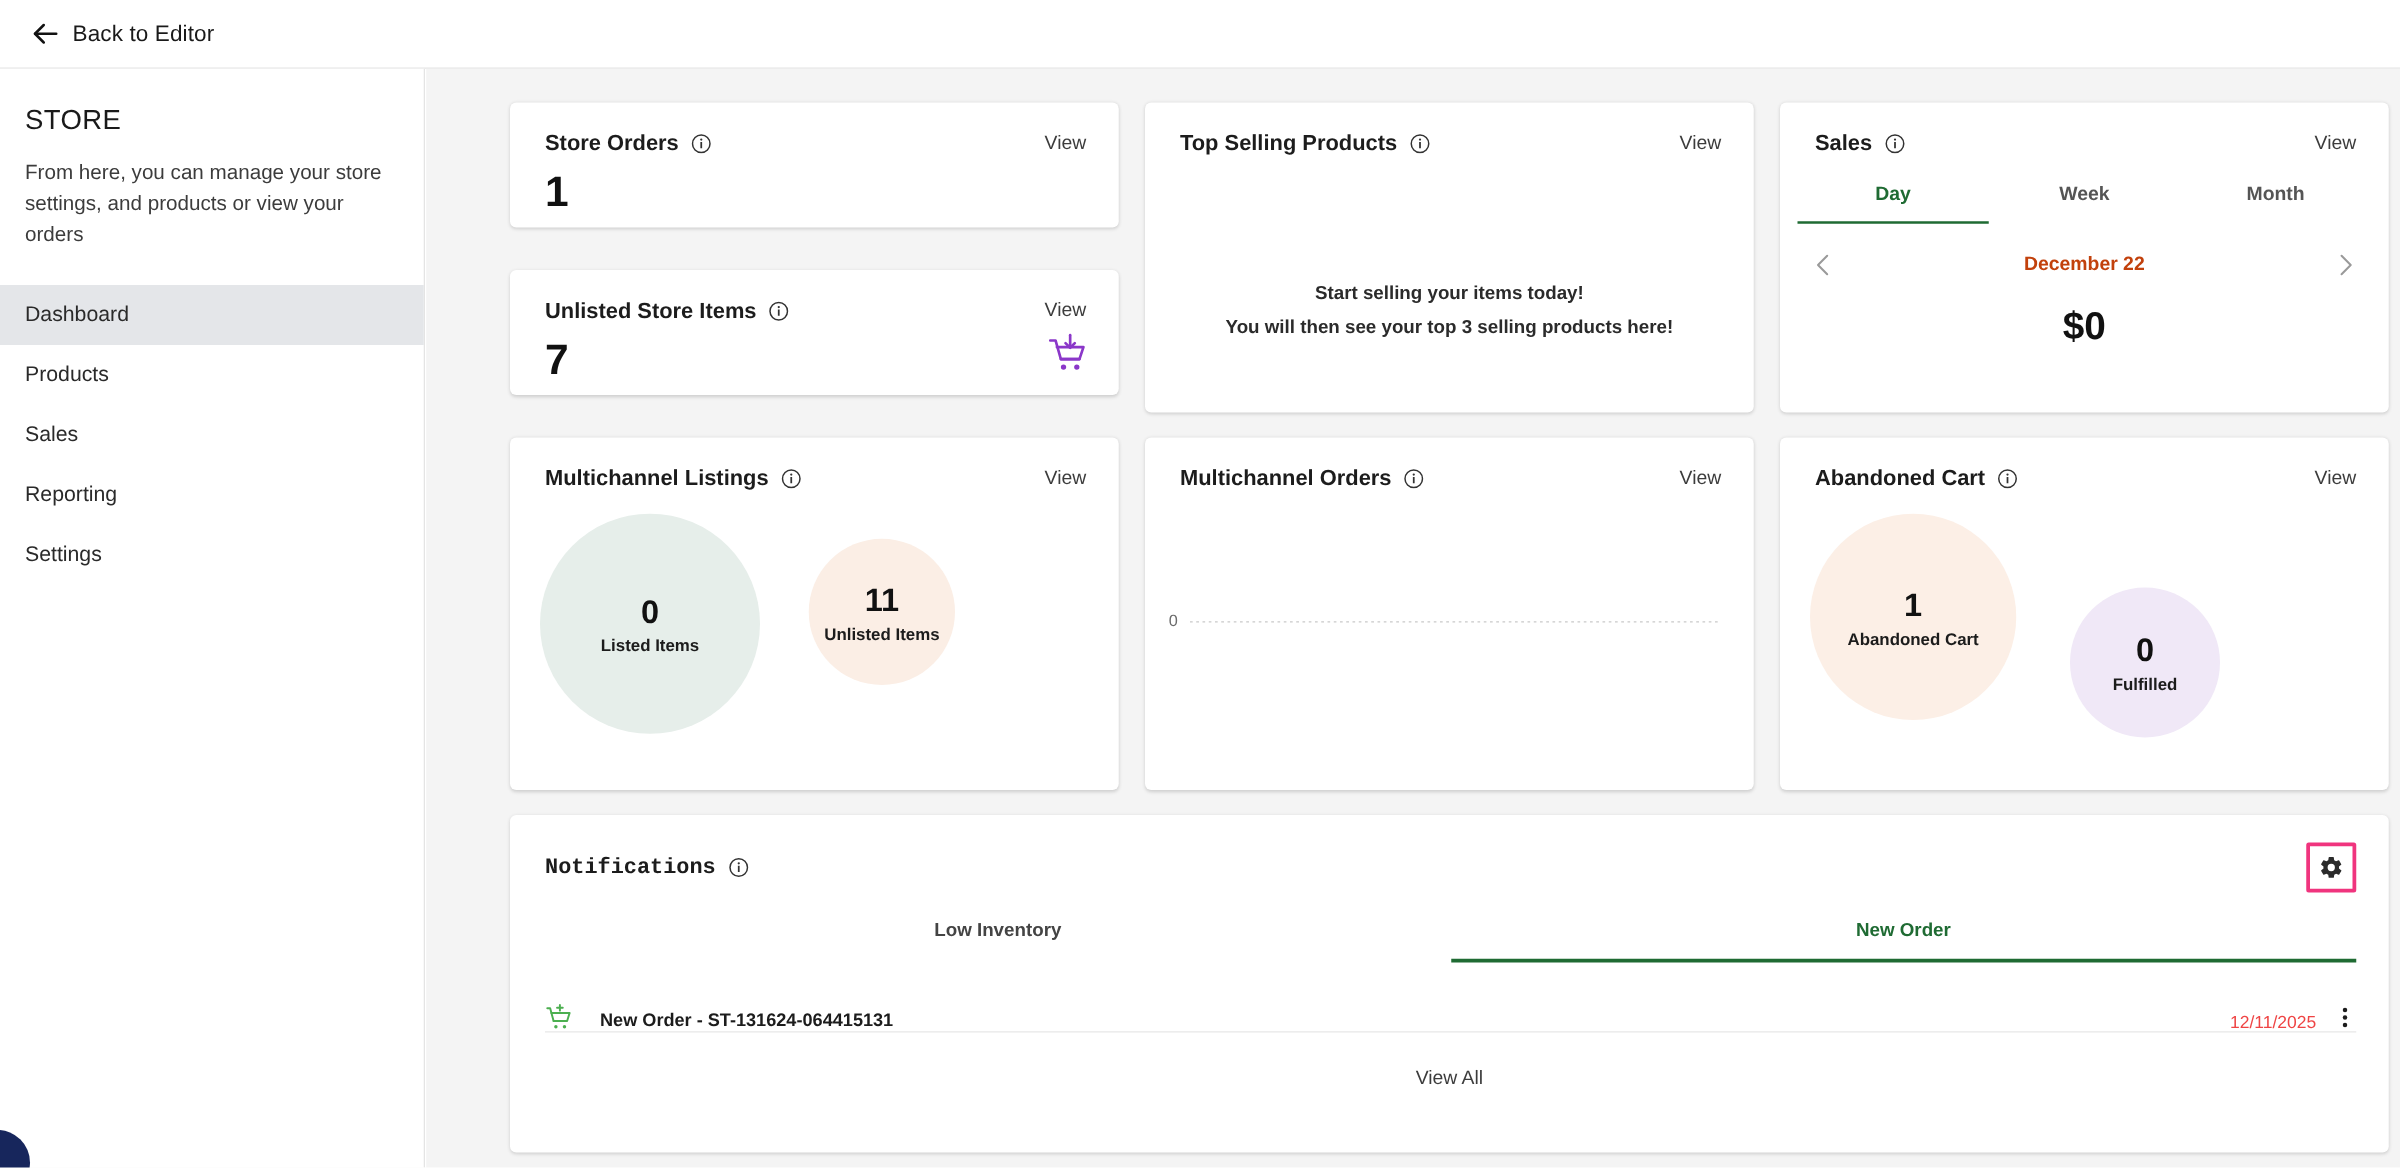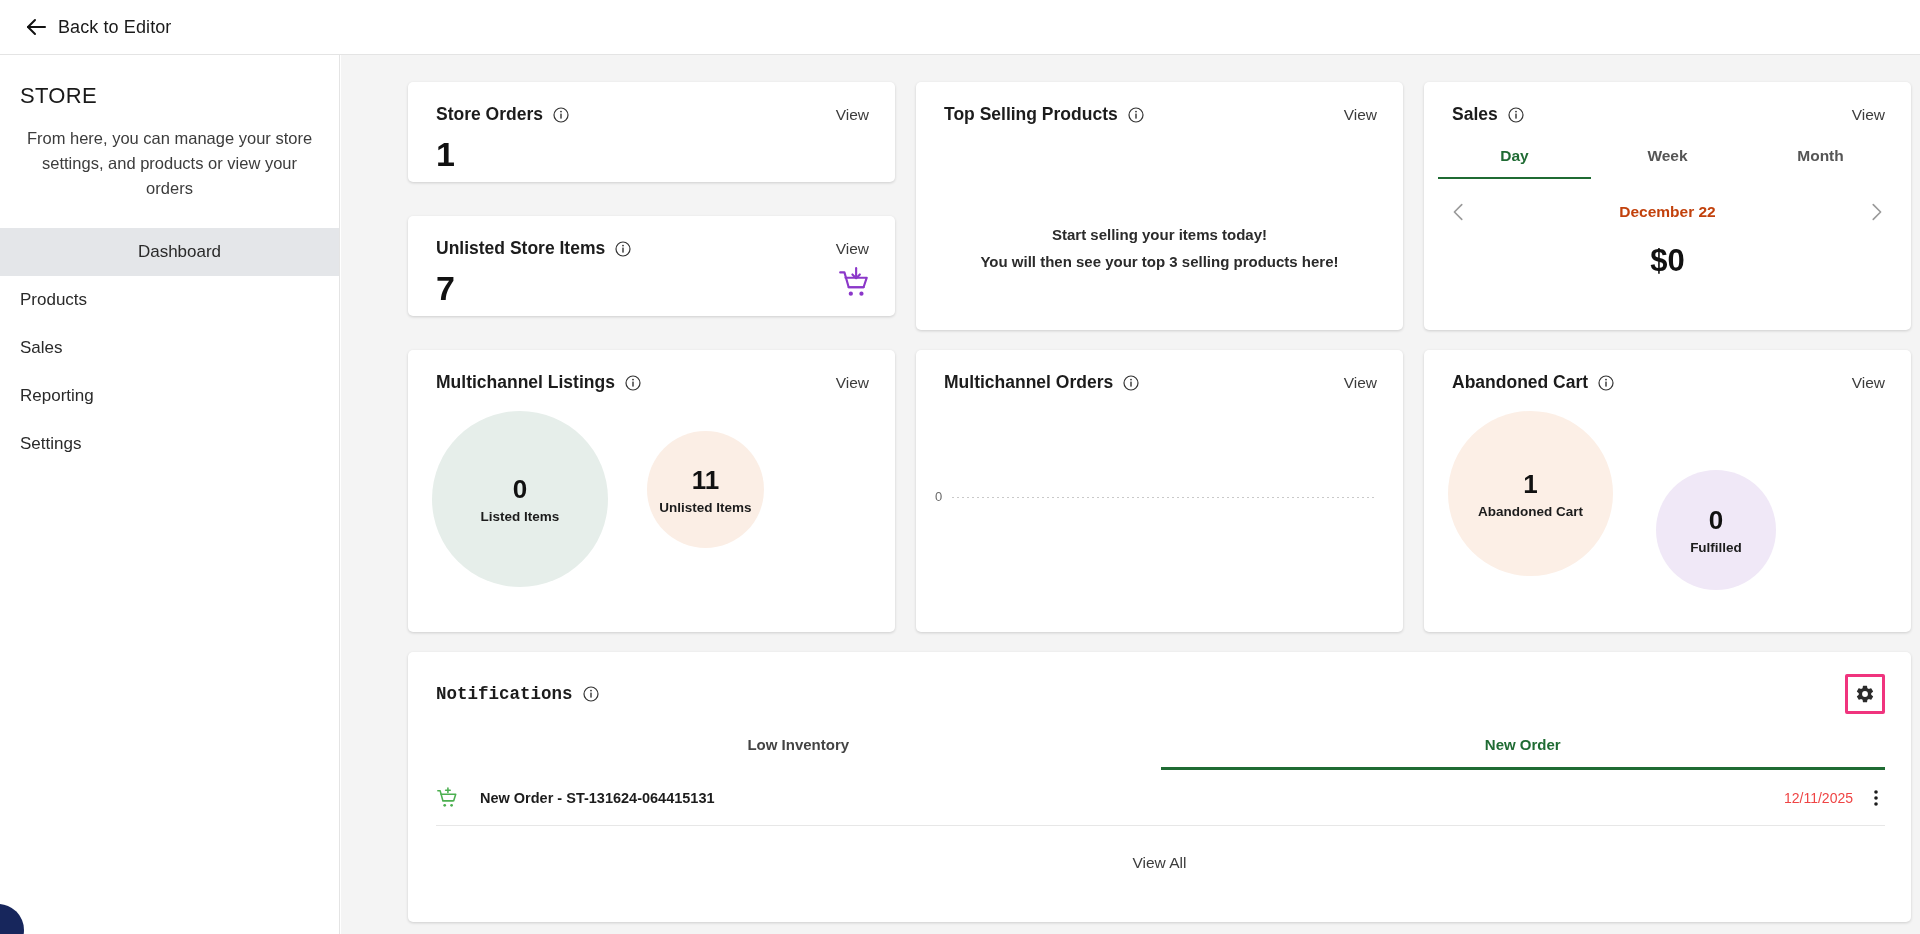--- a/index.html
+++ b/index.html
@@ -29,28 +29,27 @@
     position: absolute; top: 55px; left: 0; width: 340px; height: 879px;
     background: #ffffff; border-right: 1px solid #e4e4e4;
   }
   .store-title {
     margin: 28px 0 0 20px; font-size: 22px; font-weight: normal;
     color: #1a1a1a; letter-spacing: .3px;
   }
   .store-desc {
     margin: 17px 20px 0 20px; font-size: 16.5px; line-height: 1.52;
     color: #3c3c3c;
-    text-align: center;
   }
   .nav { margin-top: 27px; }
   .nav-item {
     height: 48px; display: flex; align-items: center;
     padding-left: 20px; font-size: 17px; color: #2a2a2a; cursor: pointer;
   }
-  .nav-item.active { background: #e4e6e9; justify-content: center; }
+  .nav-item.active { background: #e4e6e9; }
 
   
   .main {
     position: absolute; top: 55px; left: 341px;
     width: 1579px; height: 879px; background: #f4f4f4;
     overflow: hidden;
   }
   .grid {
     position: absolute; top: 27px; left: 30px;
     width: 1519px;
@@ -161,21 +160,21 @@
   }
   .gear-icon { width: 20px; height: 20px; display: block; }
   .notif-tabs { display: flex; margin: 22px 26px 0 28px; }
   .notif-tab {
     flex: 1; text-align: center; font-size: 15px; color: #444444;
     font-weight: bold; padding-bottom: 14px; cursor: pointer;
     border-bottom: 1px solid transparent;
   }
   .notif-tab.active { color: #1f6b33; border-bottom: 3px solid #1f6b33; }
   .notif-row {
-    display: flex; align-items: center;
+    display: flex; align-items: flex-end;
     margin: 0 26px 0 28px; height: 56px;
     border-bottom: 1px solid #e7e7e7;
   }
   .cart-green { width: 22px; height: 22px; display: block; }
   .notif-text { font-size: 14.5px; font-weight: bold; color: #1c1c1c; margin-left: 22px; }
   .notif-spacer { flex: 1; }
   .notif-date { font-size: 14px; color: #ef4444; }
   .kebab { width: 18px; height: 22px; margin-left: 14px; cursor: pointer; display: block; }
   .view-all {
     text-align: center; font-size: 15.5px; color: #3c3c3c;

